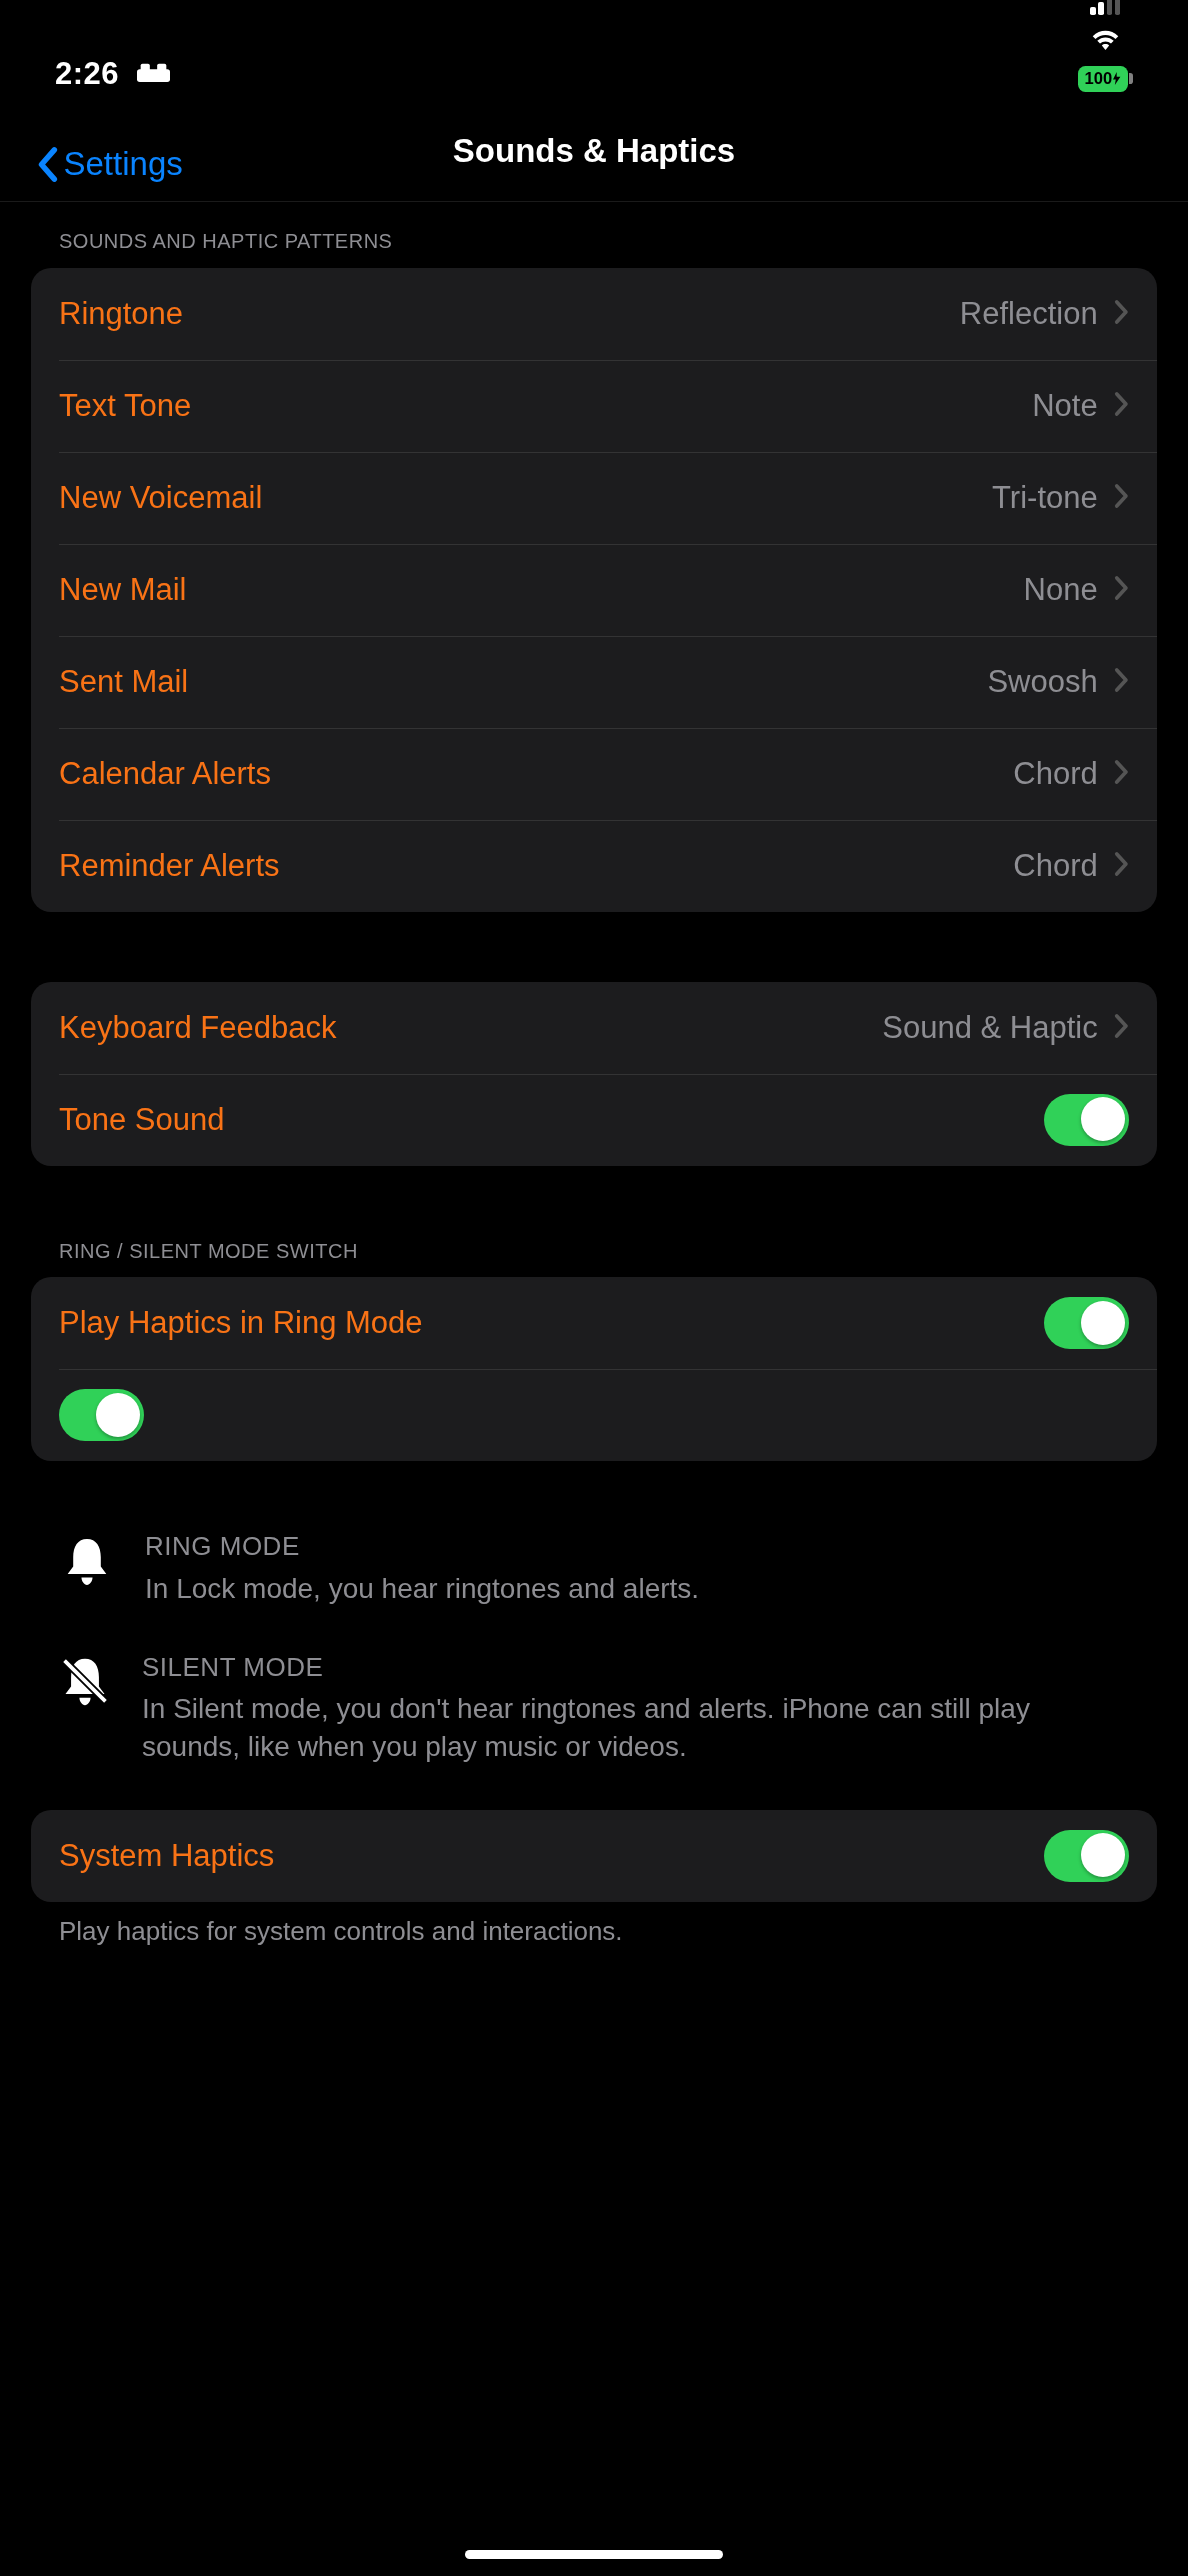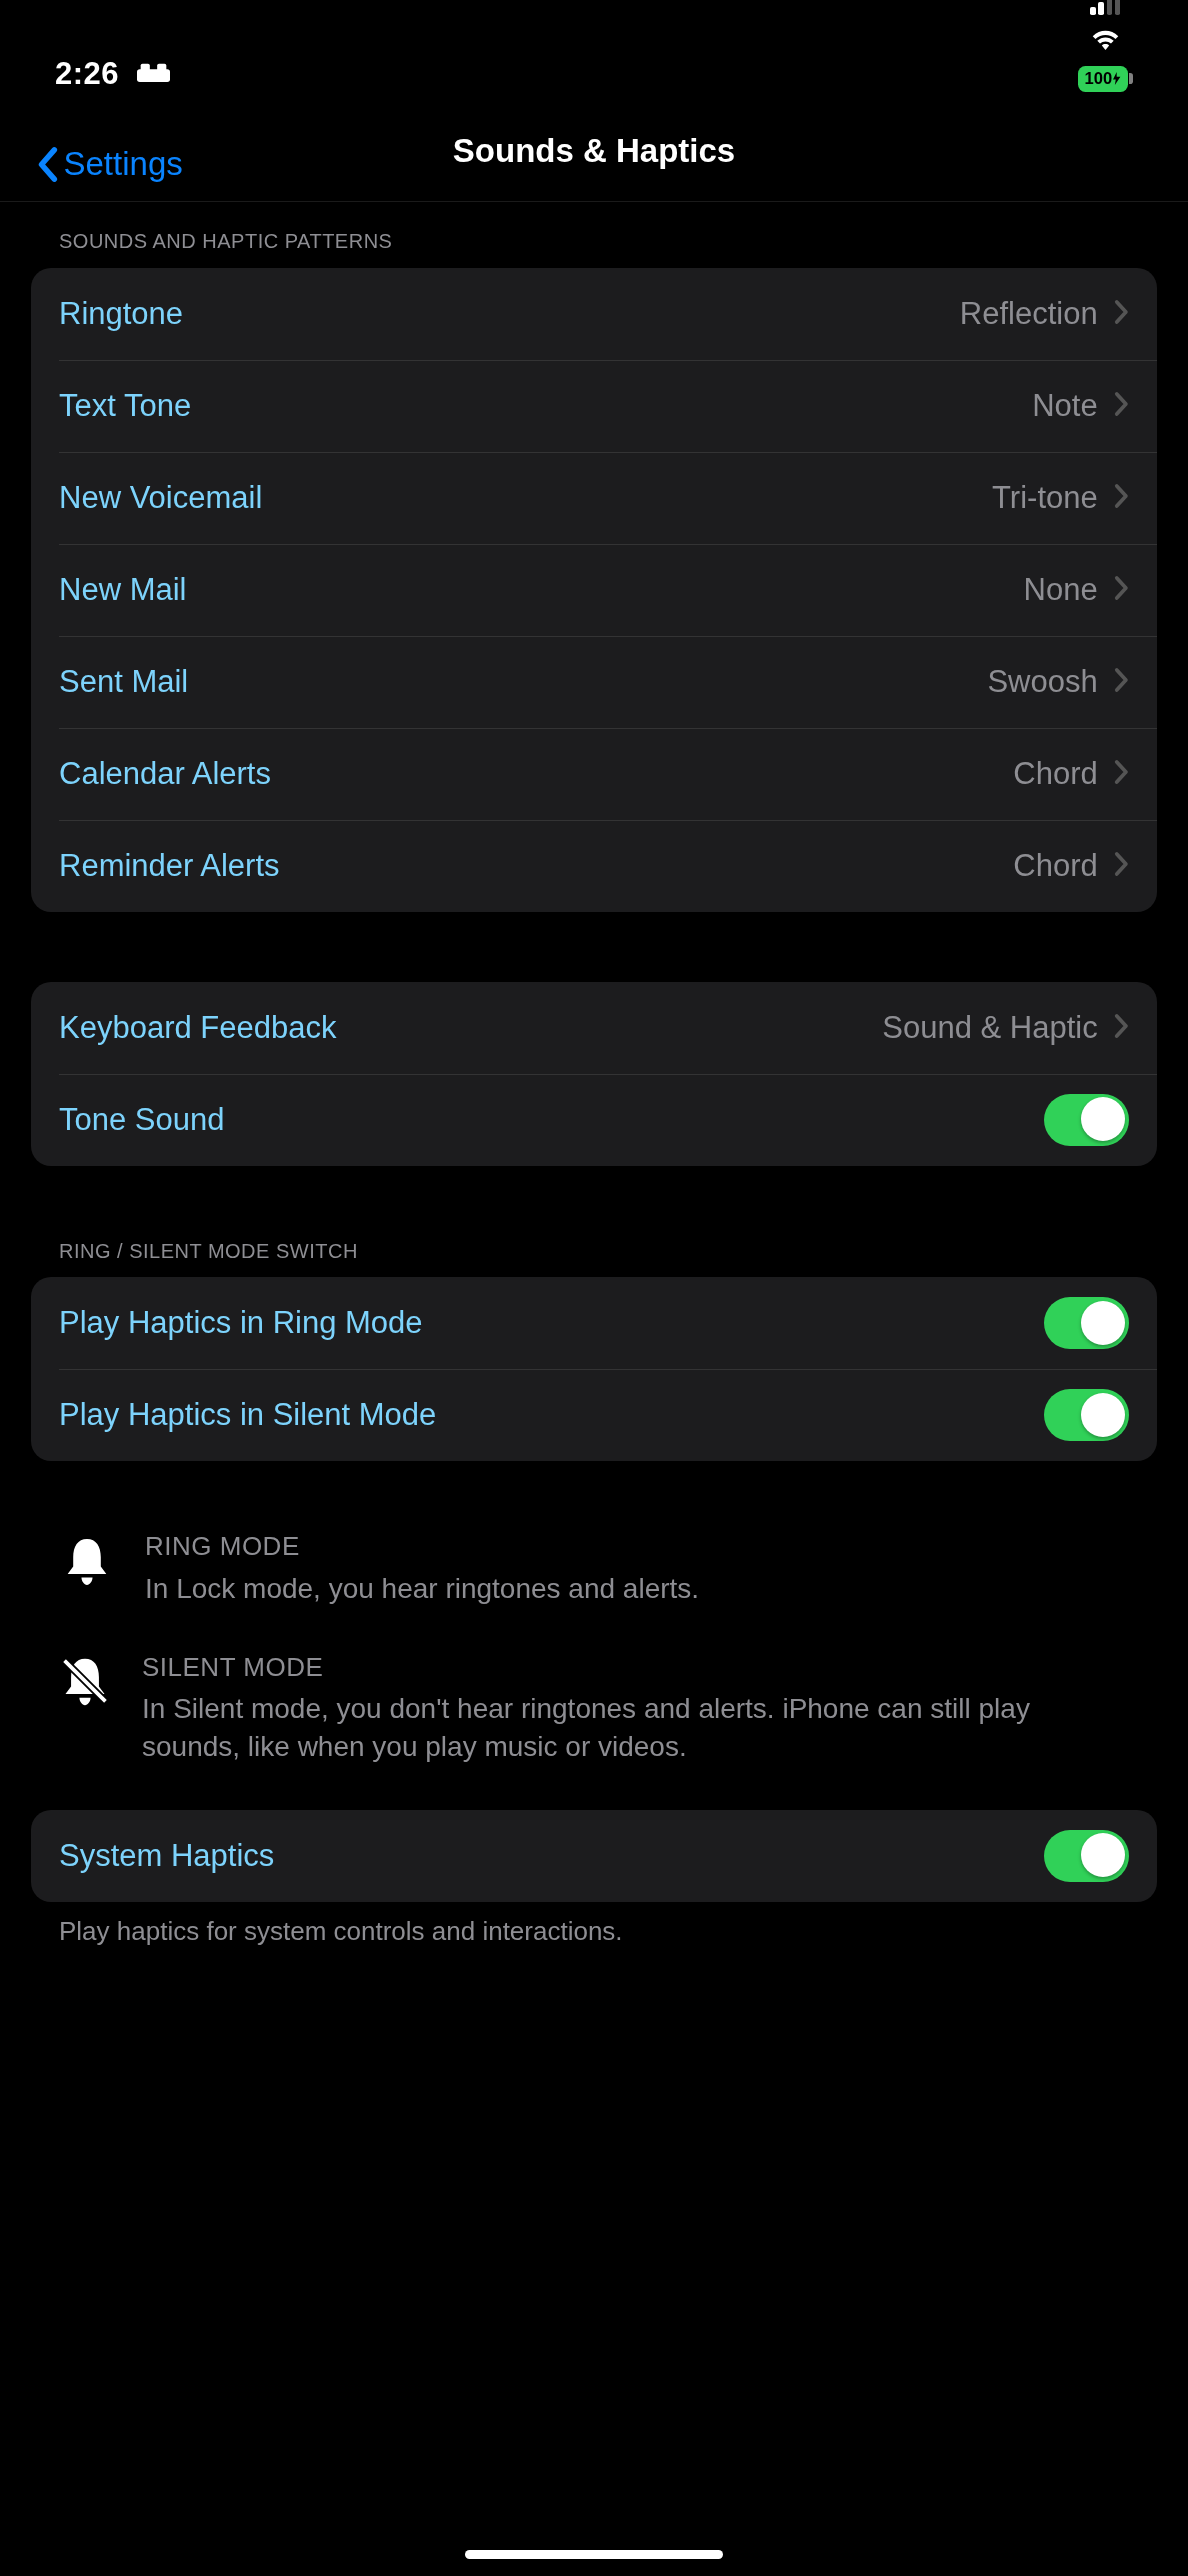--- a/index.html
+++ b/index.html
@@ -12,21 +12,21 @@
   .nav-back { display: flex; align-items: center; color: #0a84ff; font-size: 33px; padding-left: 36px; margin-top: 26px; }
   .nav-back svg { margin-right: 5.5px; }
   .nav-title { position: absolute; left: 0; right: 0; text-align: center; font-size: 33px; font-weight: 600; pointer-events: none; }
   .content { padding: 0 31px; }
   .section-header { font-size: 20px; color: #8e8e93; letter-spacing: 0.5px; padding: 28px 28px 14.7px 28px; text-transform: uppercase; }
   .group { background: #1c1c1e; border-radius: 20px; overflow: hidden; }
   .group + .section-header { margin-top: 37px; }
   .group + .group { margin-top: 64px; }
   .row { display: flex; align-items: center; height: 92px; padding: 0 28px; position: relative; }
   .row + .row::before { content: ""; position: absolute; top: 0; left: 28px; right: 0; height: 0.9px; background: rgba(255,255,255,0.10); }
-  .row-label { font-size: 31px; flex: 1; color: #7dd3fc; }
+  .row-label { font-size: 31px; flex: 1; color: #f97316; }
   .row-value { font-size: 31px; color: #8e8e93; margin-right: 16.6px; }
   .chevron { flex: 0 0 auto; }
   .toggle { width: 85px; height: 52px; border-radius: 26px; position: relative; }
   .toggle.on { background: #30d158; }
   .toggle .knob { position: absolute; top: 3.7px; width: 44px; height: 44px; border-radius: 22px; background: #fff; box-shadow: 0 1.8px 3.7px rgba(0,0,0,0.3); }
   .toggle.on .knob { right: 3.7px; }
   .mode-notes { padding: 37px 28px 0 28px; }
   .mode-note { display: flex; gap: 31px; margin-bottom: 44px; margin-top: 33px; }
   .mode-icon { width: 55px; display: flex; justify-content: center; padding-top: 3.7px; }
   .mode-text .mode-title { font-size: 26px; color: #8e8e93; letter-spacing: 0.5px; margin-bottom: 7.4px; }
@@ -164,21 +164,20 @@
   <div class="section-header" style="margin-top:46px">RING / SILENT MODE SWITCH</div>
 
   <div class="group">
     <div class="row">
       <span class="row-label">Play Haptics in Ring Mode</span>
       <span class="toggle on">
           <span class="knob"></span>
         </span>
     </div>
     <div class="row">
-      <span class="row-label">Play Haptics in Silent Mode</span>
       <span class="toggle on">
           <span class="knob"></span>
         </span>
     </div>
   </div>
 
   <div class="mode-notes">
     <div class="mode-note">
       <div class="mode-icon">
         <svg width="46" height="52" viewBox="0 0 50 56">

